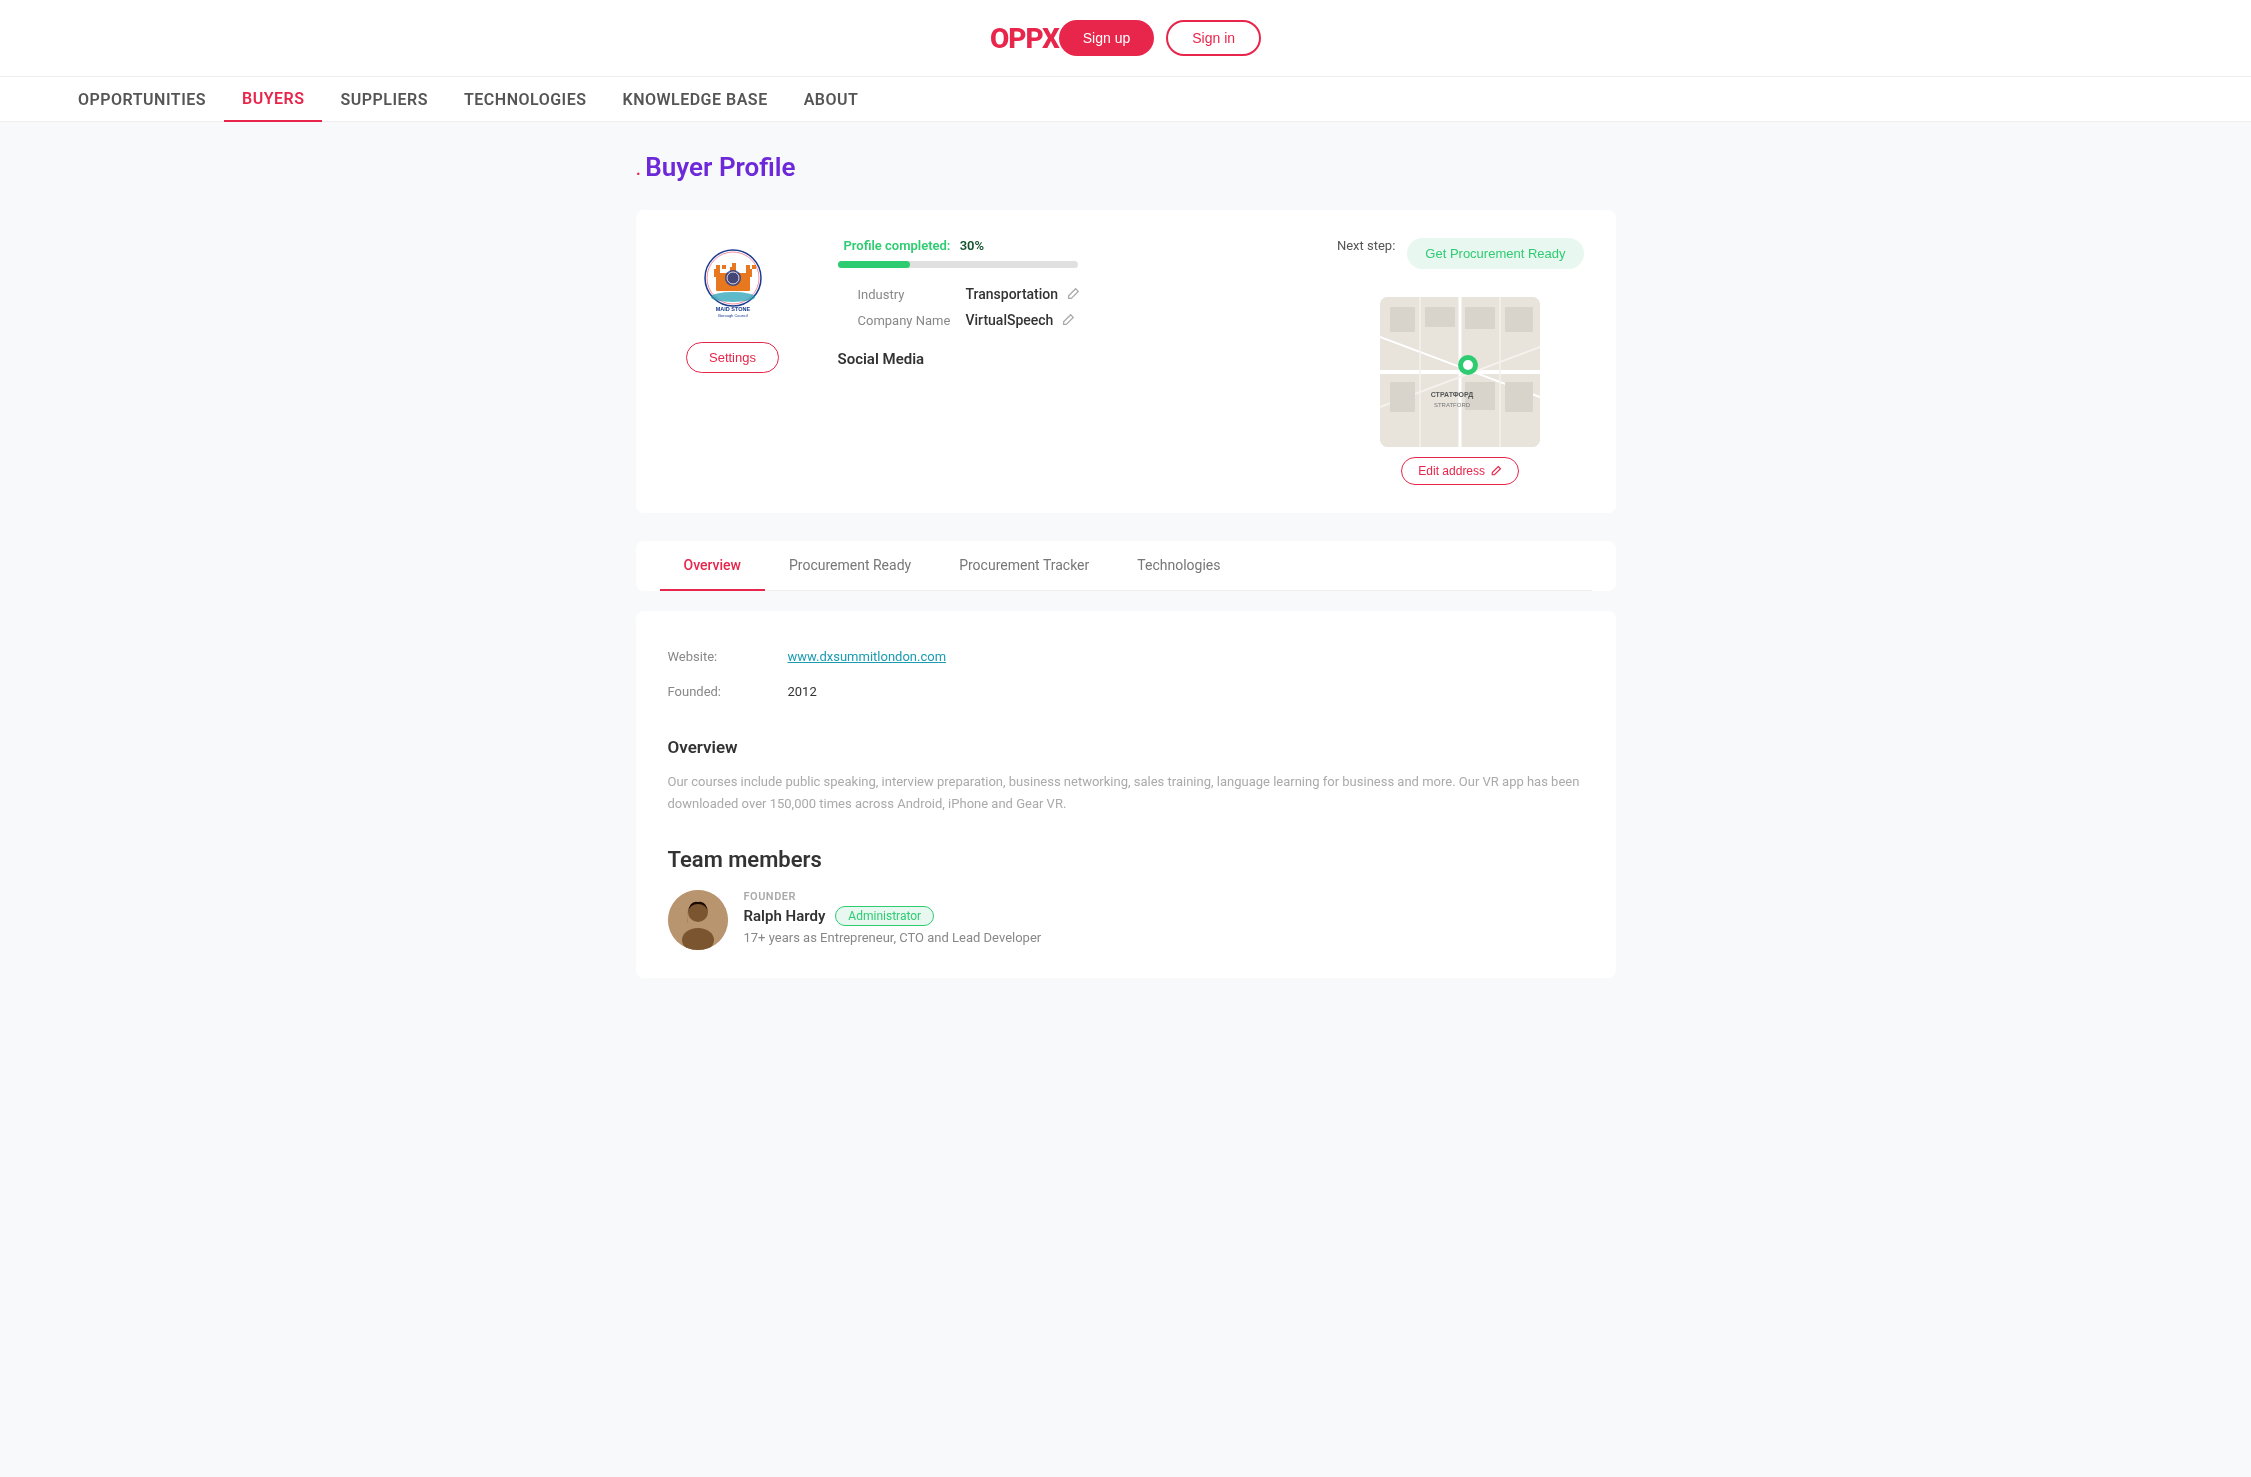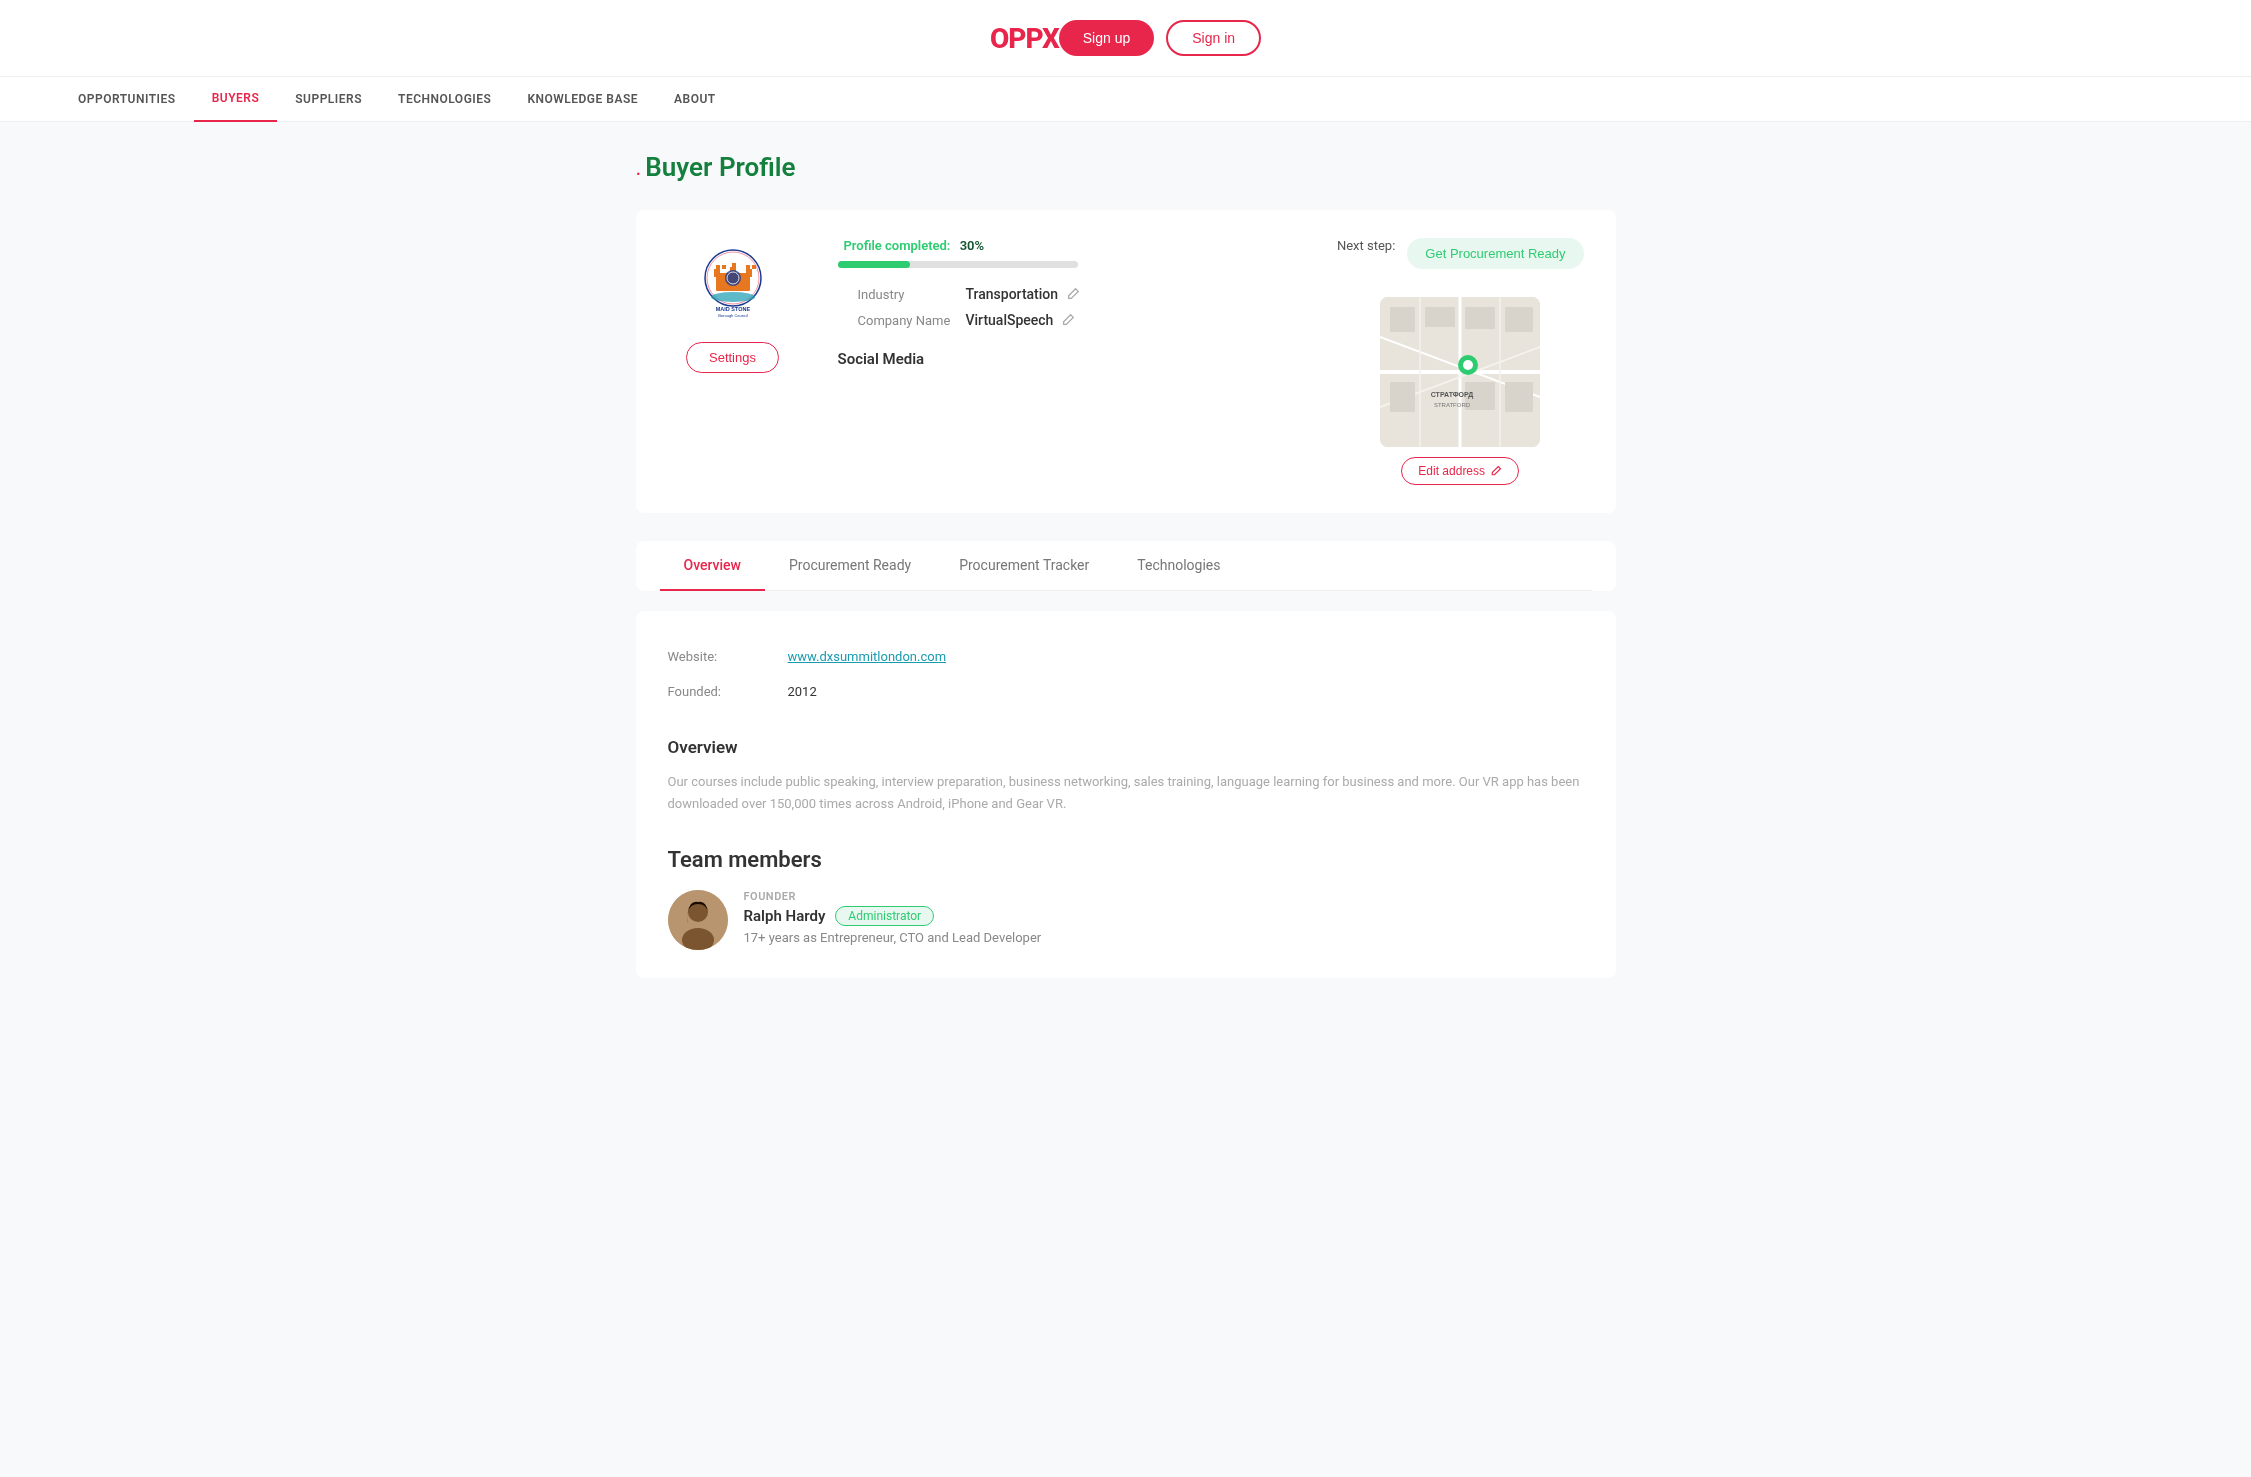--- a/index.html
+++ b/index.html
@@ -9,28 +9,28 @@
     .header { background: #fff; padding: 0 48px; display: flex; align-items: center; justify-content: center; height: 77px; border-bottom: 1px solid #eee; }
     .logo { display: flex; align-items: center; }
     .logo-text { font-size: 28px; font-weight: 800; color: #e8254a; letter-spacing: -1px; }
     .logo-x { color: #e8254a; }
     .header-buttons { display: flex; gap: 12px; }
     .btn-signup { background: #e8254a; color: #fff; border: none; border-radius: 25px; padding: 8px 24px; font-size: 14px; cursor: pointer; font-weight: 500; }
     .btn-signin { background: #fff; color: #e8254a; border: 2px solid #e8254a; border-radius: 25px; padding: 8px 24px; font-size: 14px; cursor: pointer; font-weight: 500; }
     
     
     .nav { background: #fff; padding: 0 60px; display: flex; align-items: center; height: 45px; border-bottom: 1px solid #eee; }
-    .nav-item { font-size: 12px; font-weight: 600; color: #555; text-transform: uppercase; letter-spacing: 0.5px; padding: 0 18px; cursor: pointer; height: 45px; display: flex; align-items: center; text-align: center; }
+    .nav-item { font-size: 16px; font-weight: 600; color: #555; text-transform: uppercase; letter-spacing: 0.5px; padding: 0 18px; cursor: pointer; height: 45px; display: flex; align-items: center; text-align: center; }
     .nav-item.active { color: #e8254a; border-bottom: 2px solid #e8254a; }
     
     
     .page { max-width: 1100px; margin: 0 auto; padding: 30px 60px; }
     .page-title-bar { display: flex; align-items: center; margin-bottom: 28px; }
     .page-title-dot { color: #e8254a; font-size: 22px; margin-right: 4px; }
-    .page-title { font-size: 26px; font-weight: 600; color: #15803d; }
+    .page-title { font-size: 26px; font-weight: 600; color: #6d28d9; }
     
     
     .profile-card { background: #fff; border-radius: 8px; padding: 28px 32px; margin-bottom: 28px; display: flex; gap: 40px; }
     .profile-left { display: flex; flex-direction: column; align-items: center; gap: 14px; min-width: 130px; }
     .company-logo-container { width: 120px; height: 90px; display: flex; align-items: center; justify-content: center; }
     .company-logo-svg { width: 110px; height: 80px; }
     .btn-settings { background: #fff; color: #e8254a; border: 1.5px solid #e8254a; border-radius: 25px; padding: 7px 22px; font-size: 13px; cursor: pointer; }
     
     .profile-middle { flex: 1; }
     .profile-completed { font-size: 13px; color: #555; margin-bottom: 8px; }

